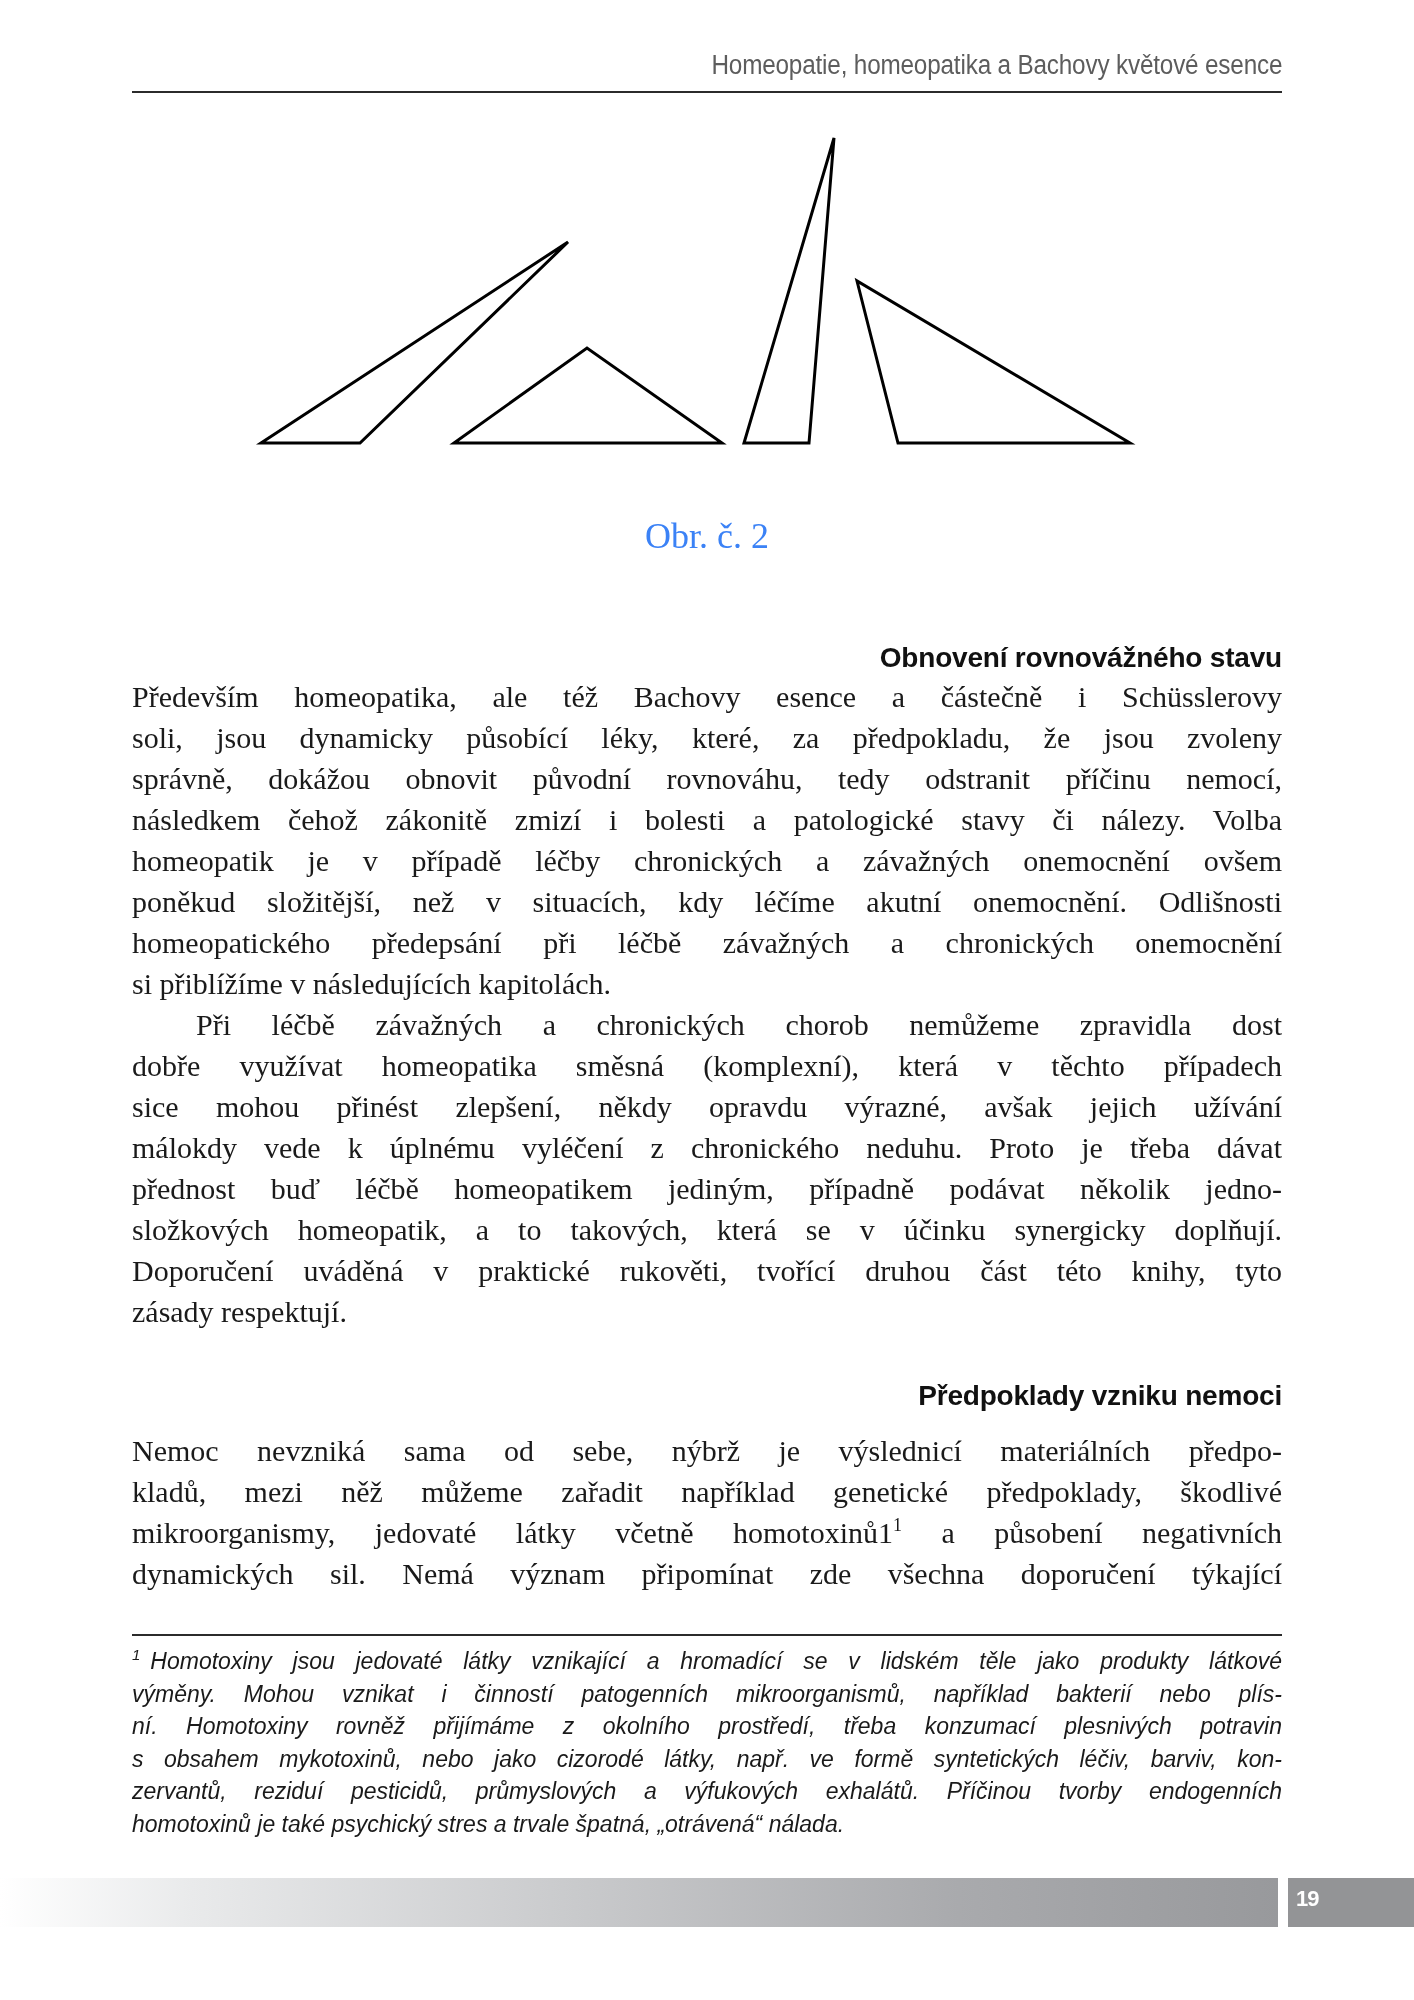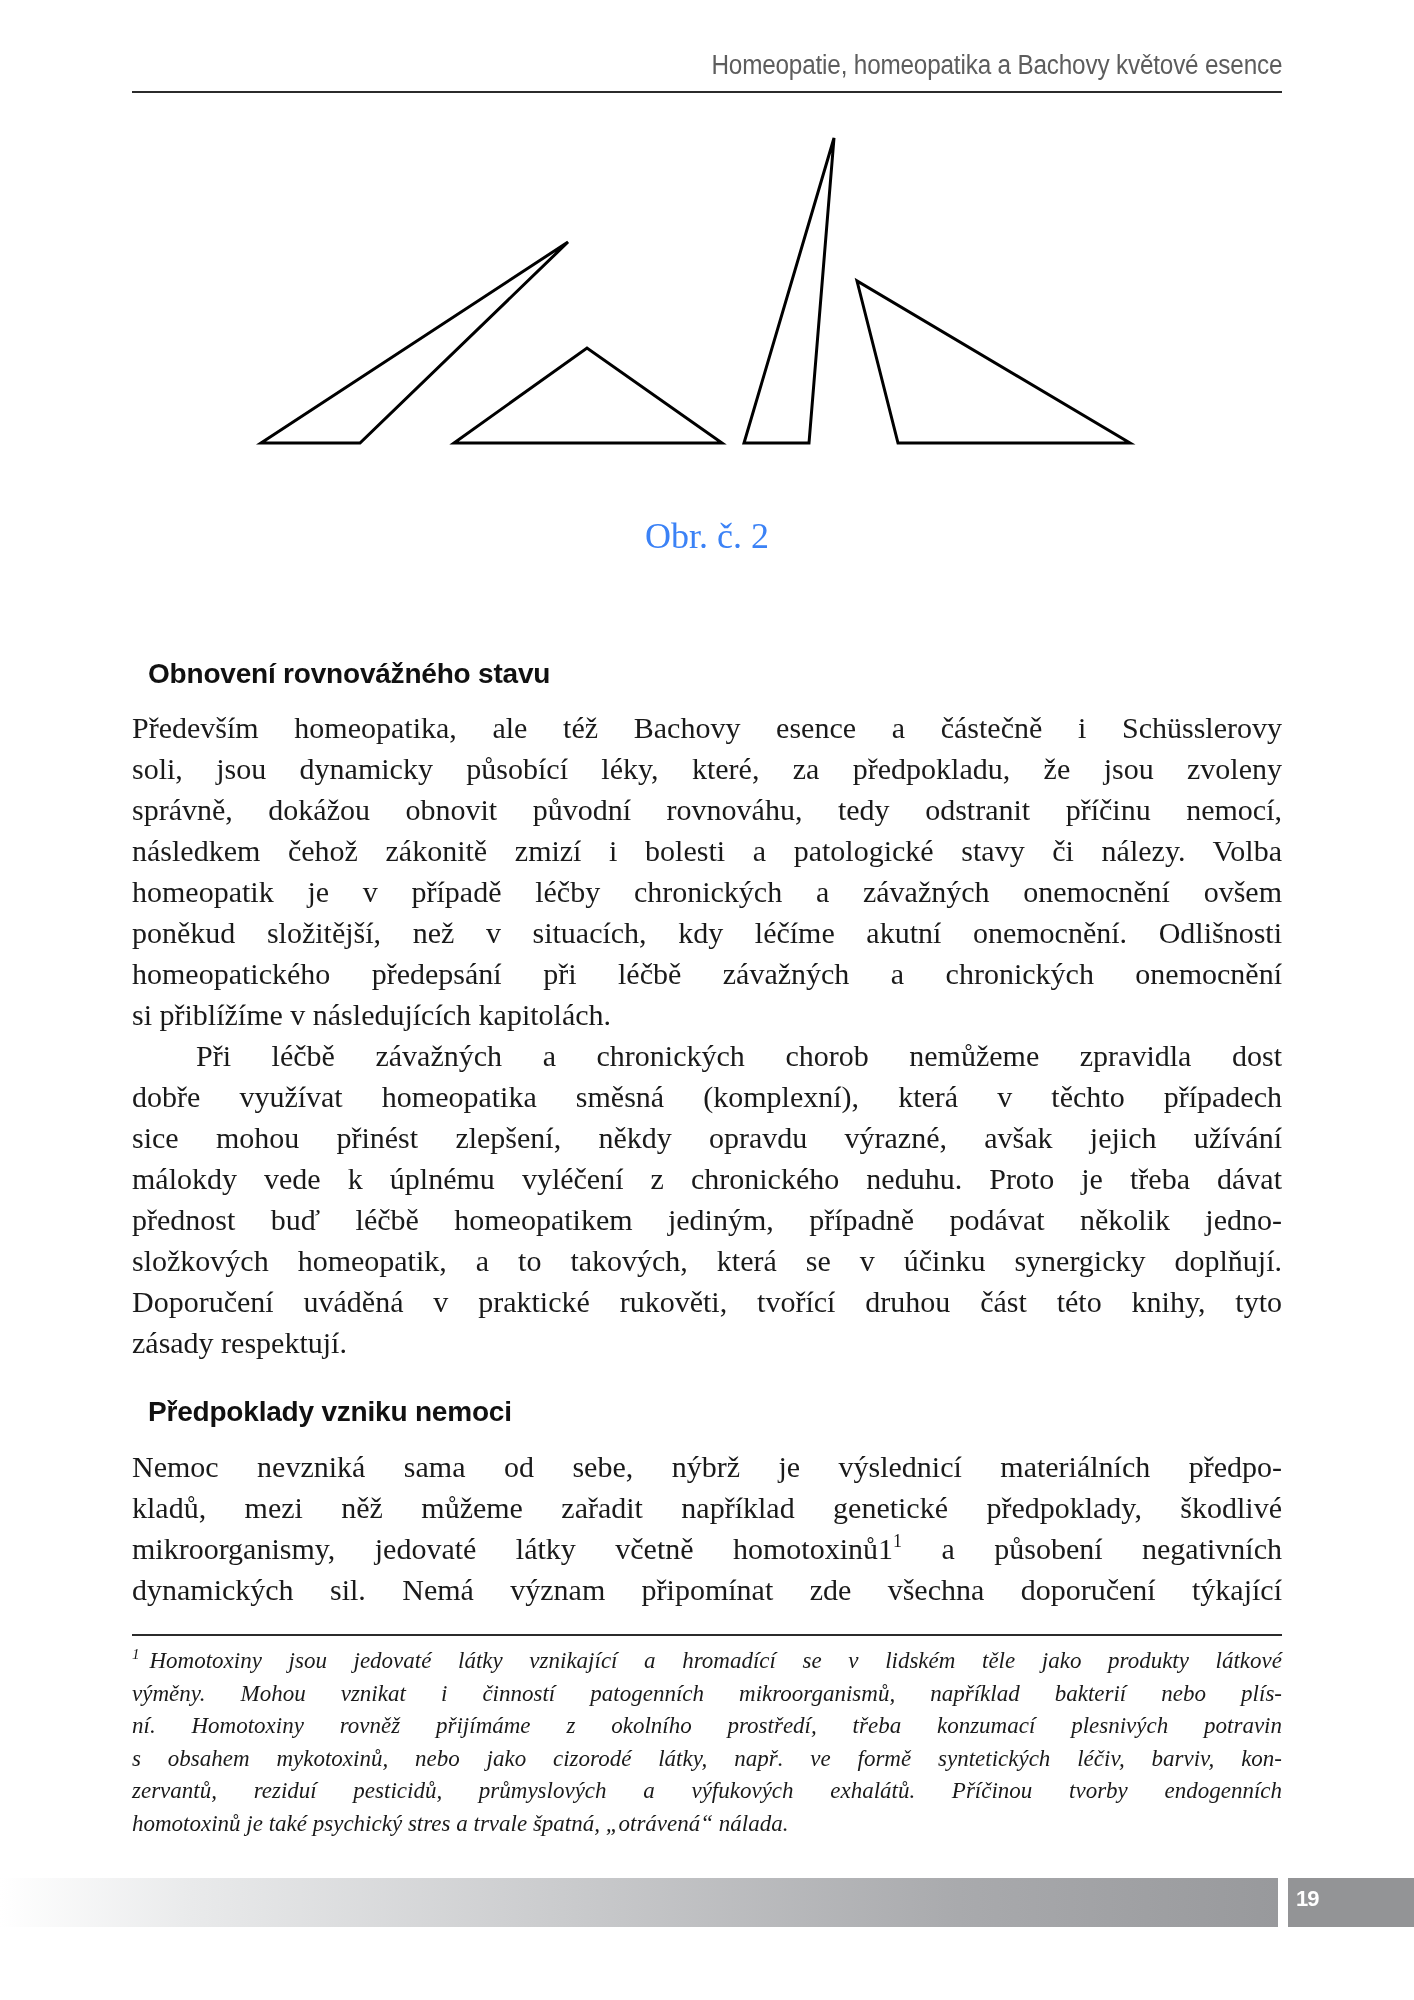--- a/index.html
+++ b/index.html
@@ -20,36 +20,36 @@
   .caption {
     position: absolute; left: 0; width: 1414px; top: 515px; text-align: center;
     font-family: "Liberation Serif", "DejaVu Serif", serif; font-size: 36px; color: #3b82f6;
     padding-left: 0px; box-sizing: border-box;
   }
   .caption span { display: inline-block; margin-left: 0px; transform: translateX(-0px); }
 
   .column { position: absolute; left: 132px; width: 1150px; }
 
   h2.section-title {
-    margin: 16px; font-family: "Liberation Sans", sans-serif; font-weight: bold;
-    font-size: 28px; color: #111; line-height: 34px; letter-spacing: -0.2px;
+    margin: 0; font-family: "Liberation Sans", sans-serif; font-weight: bold;
+    font-size: 28px; color: #111; line-height: 34px; letter-spacing: -0.2px; text-align: right;
   }
   p.body {
     margin: 0; font-family: "Liberation Serif", "DejaVu Serif", serif; font-size: 30px;
     line-height: 41px; color: #1a1a1a; text-align: justify; text-align-last: left;
     hyphens: manual;
   }
   .line { display: block; text-align: justify; text-align-last: justify; white-space: nowrap; }
   .line.last { text-align-last: left; }
   sup.fn-ref { font-size: 18px; vertical-align: 12px; line-height: 0; }
 
   .fn-rule { position: absolute; left: 132px; top: 1634px; width: 1150px; height: 2px; background: #2b2b2b; }
   .footnote {
     position: absolute; left: 132px; top: 1645px; width: 1150px;
-    font-family: Liberation Serif, serif; font-style: italic;
+    font-family: Liberation Sans, sans-serif; font-style: italic;
     font-size: 23px; line-height: 32.5px; color: #1a1a1a;
   }
   .footnote .line { white-space: nowrap; }
   .footnote sup { font-size: 15px; vertical-align: 9px; line-height: 0; font-style: italic; margin-right: 10px; }
 
   .footer-bar {
     position: absolute; left: 0; top: 1878px; width: 1278px; height: 49px;
     background: linear-gradient(to right, #ffffff 0%, #e9eaeb 15%, #c9cacc 45%, #a9aaad 75%, #98999c 100%);
   }
   .page-box {

